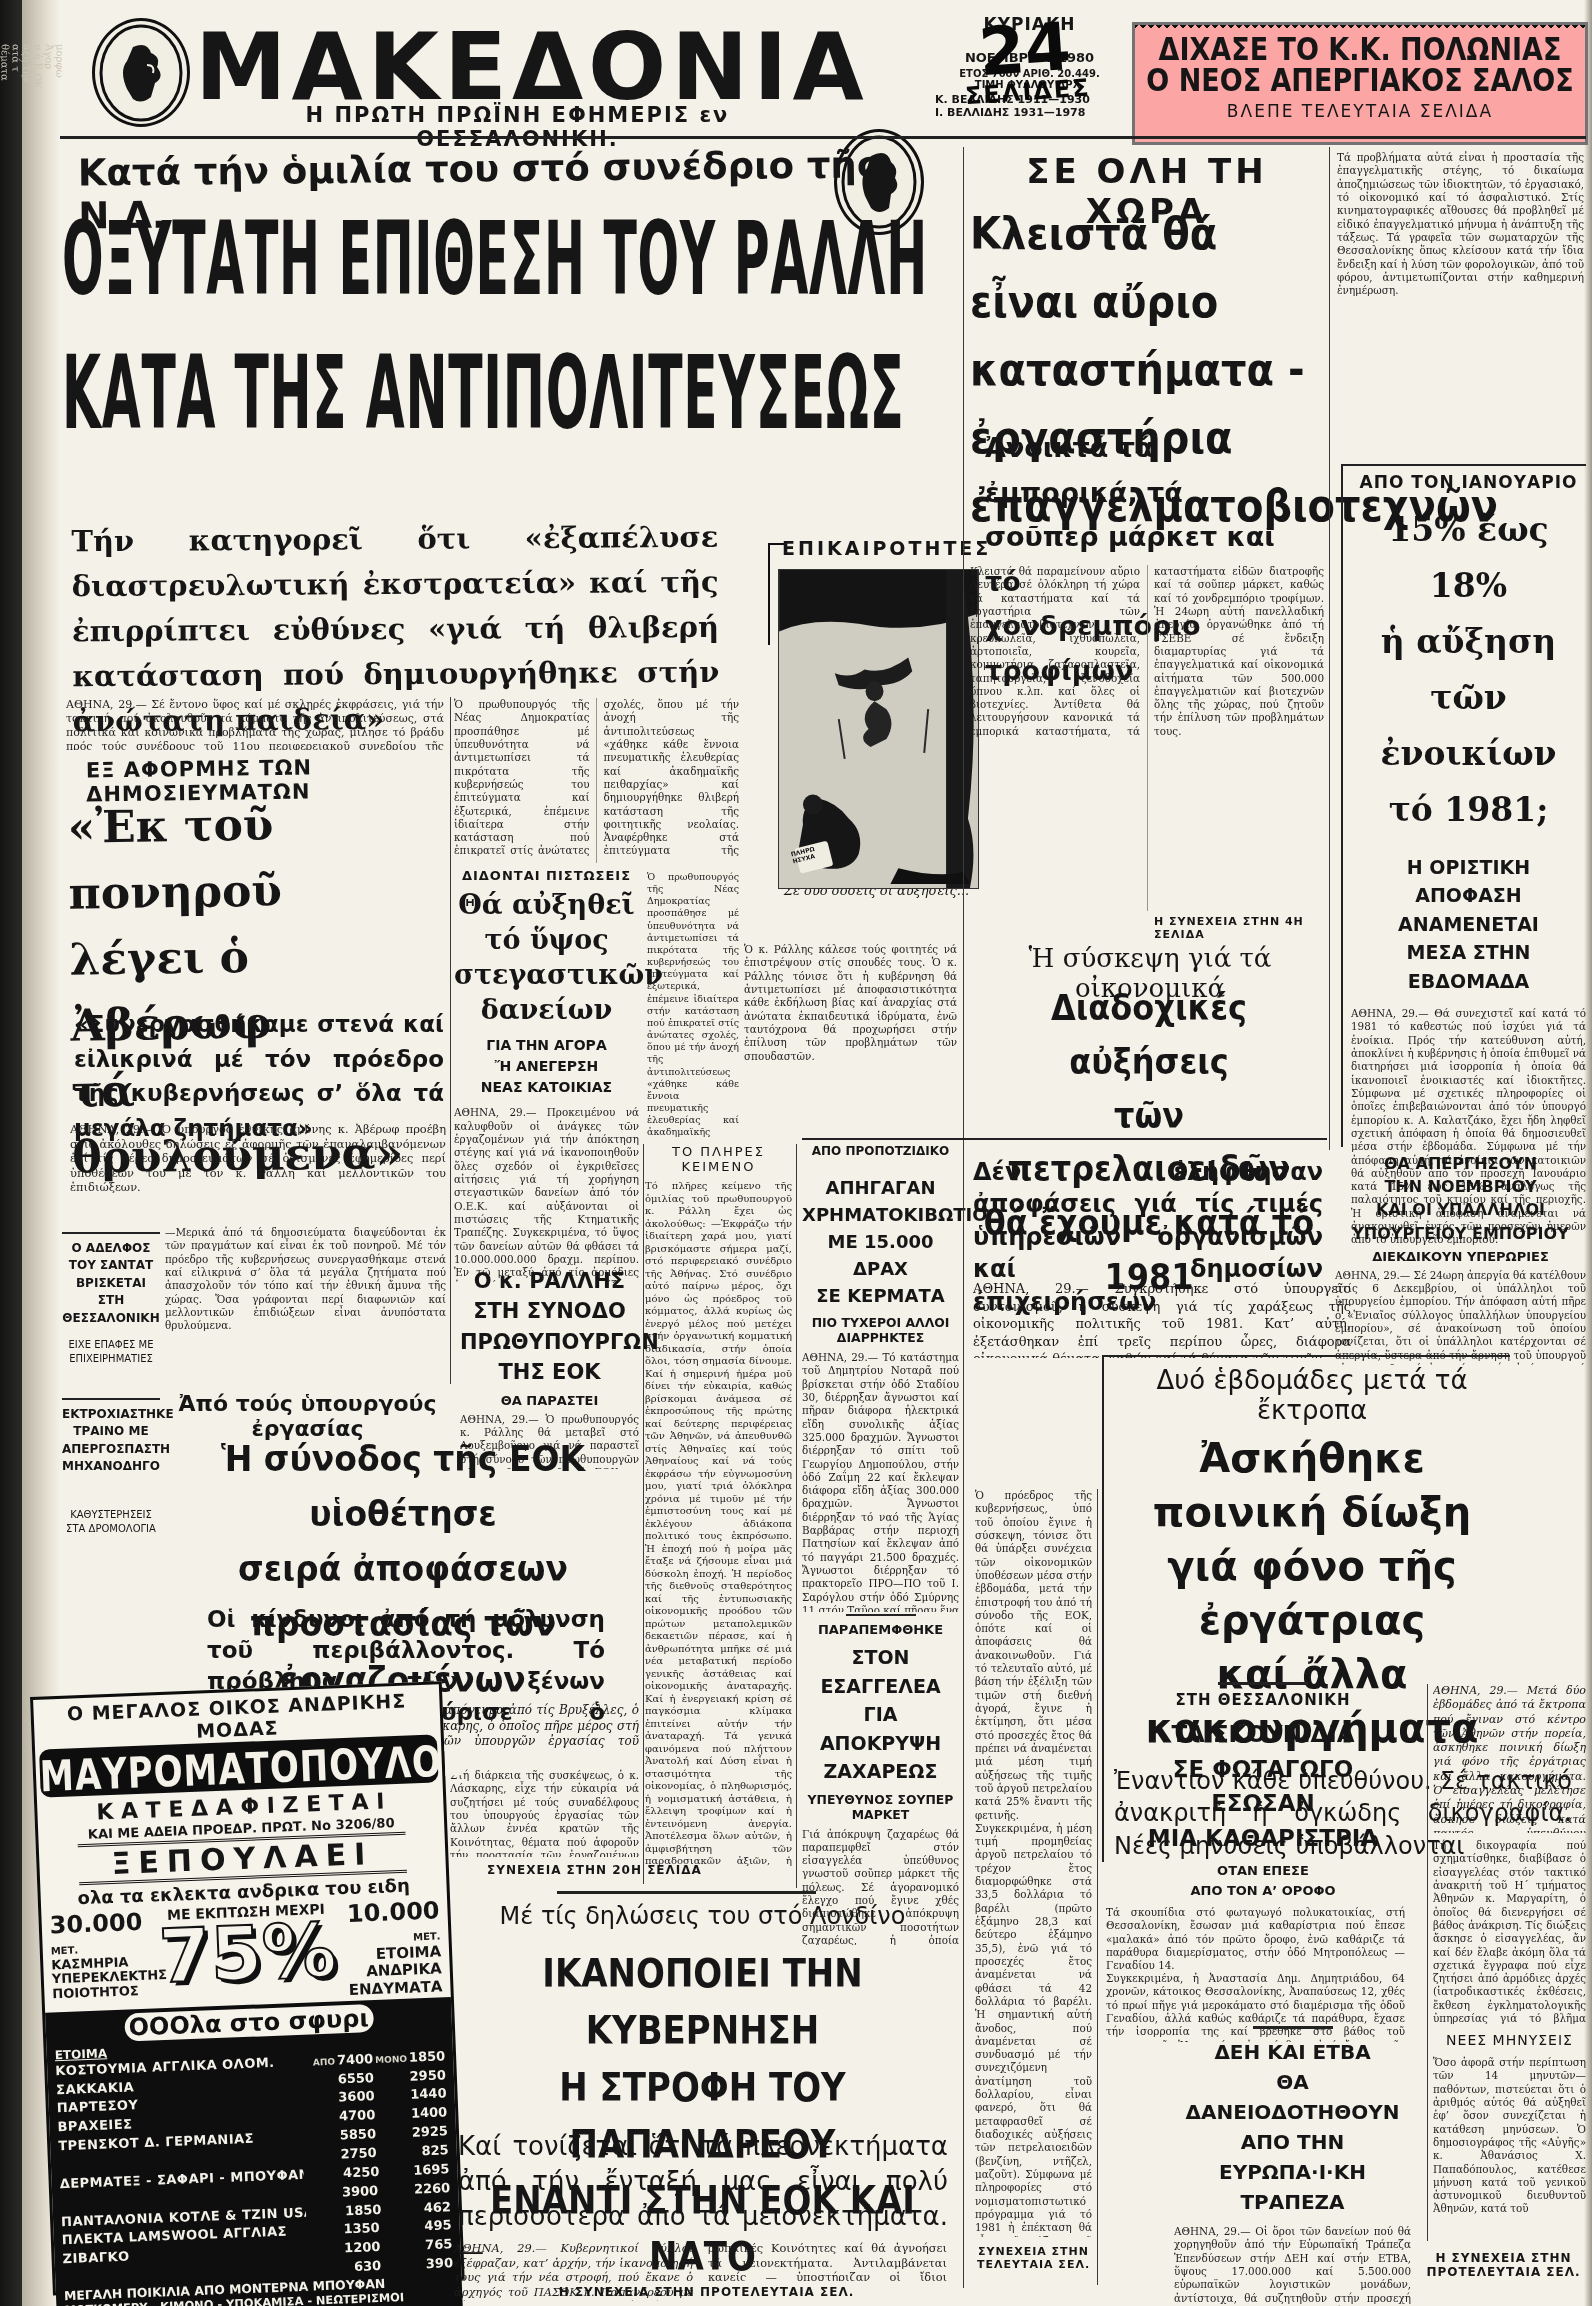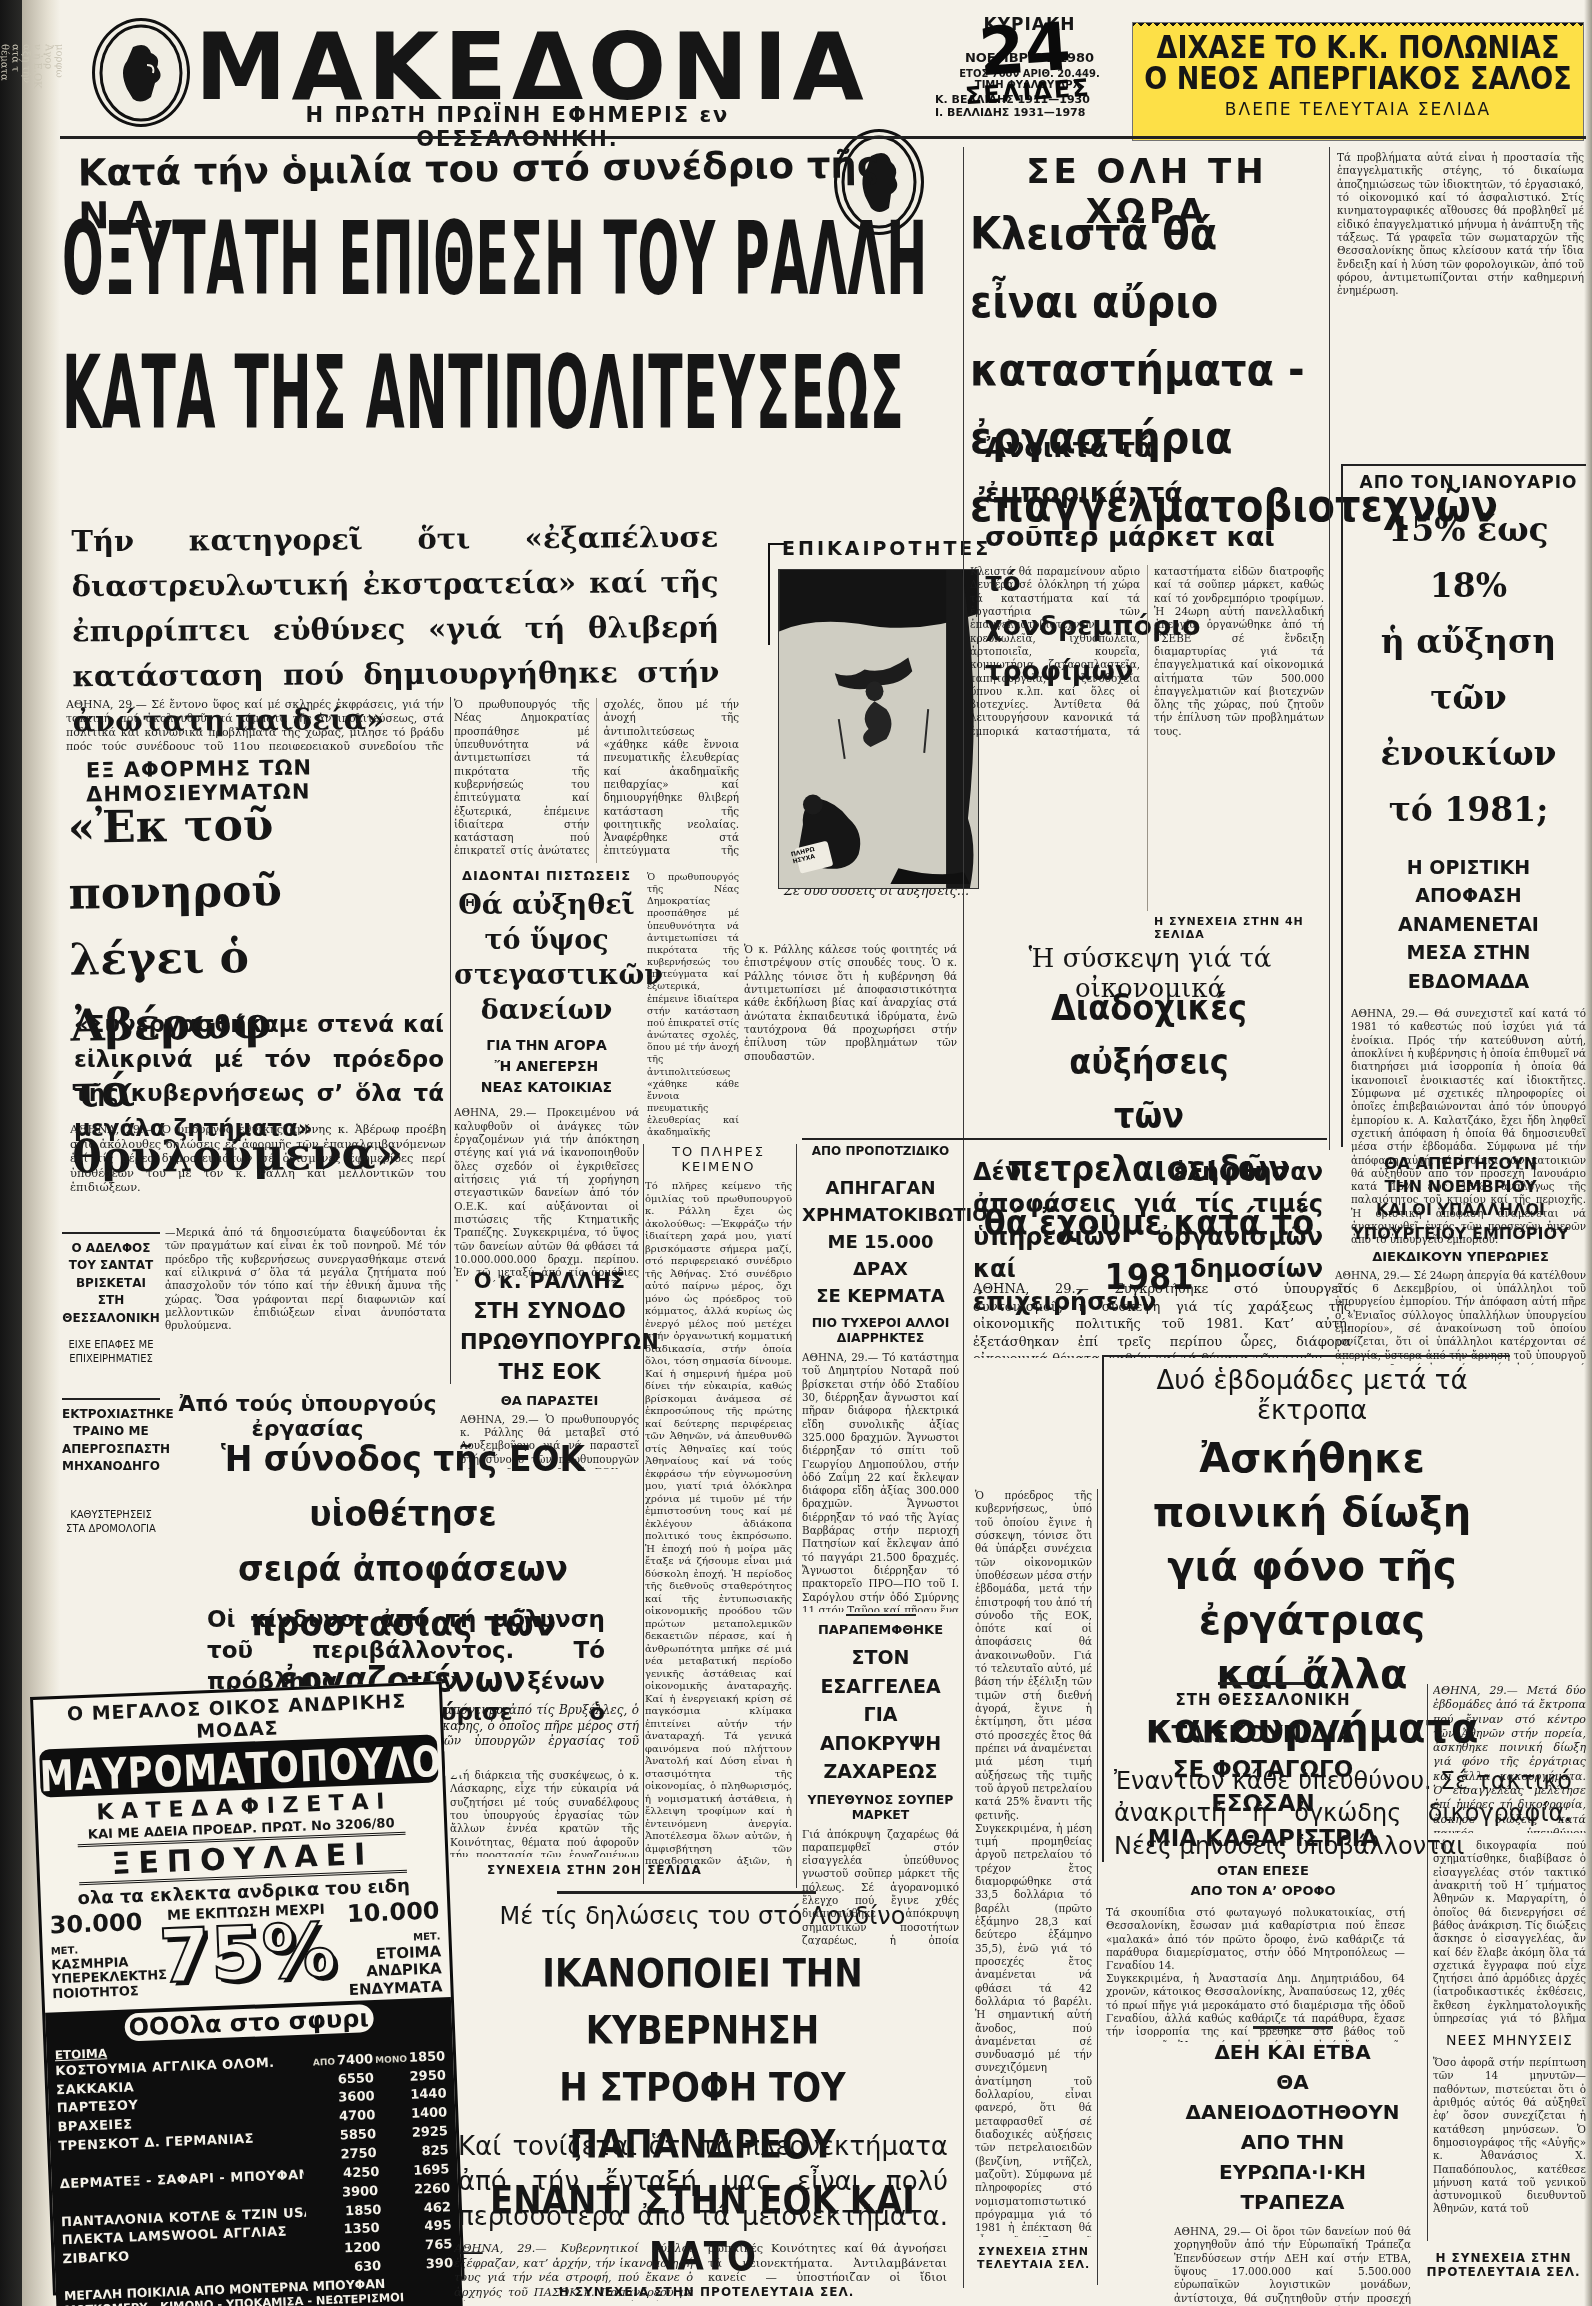--- a/index.html
+++ b/index.html
@@ -18,21 +18,21 @@
   .body-sm{font-size:10px;line-height:1.25;text-align:justify;color:#222;overflow:hidden;}
   .cols2{column-count:2;column-gap:14px;column-rule:1px solid #9a9488;}
   .rule-v{background:#3a3a3a;width:1px;}
   .rule-h{background:#222;}
   .cont{font-family:"DejaVu Sans",sans-serif;font-weight:bold;font-size:12px;letter-spacing:1px;}
   
   #title{font-family:"DejaVu Sans",sans-serif;font-weight:bold;font-size:92px;letter-spacing:5px;
          transform:scaleY(1.05);transform-origin:top left;}
   .coin{border:3px solid #111;border-radius:50%;background:#f1eee4;position:relative;overflow:hidden;}
   .coin svg{position:absolute;inset:0;}
-  #infobox{border:1px solid #737373;background:#fde047;}
+  #infobox{border:3px solid #737373;background:#fca5a5;}
   .zig{height:5px;background:linear-gradient(135deg,#111 25%,transparent 25%) 0 0/8px 5px repeat-x,
        linear-gradient(45deg,transparent 75%,#111 75%) 0 0/8px 5px repeat-x;}
   
   #cartoon-img{background:
      radial-gradient(#b9b9b2 12%,transparent 13%) 0 0/6px 6px,
      #cfcdc2;}
   
   #ad{background:#f6f3ea;border:3px solid #0d0d0d;transform:rotate(-2.2deg);transform-origin:top left;}
   #ad .blk{background:#0e0e0e;color:#f4f1e8;}
   .ad-row{display:flex;font-family:"DejaVu Sans",sans-serif;font-weight:bold;font-size:13px;

